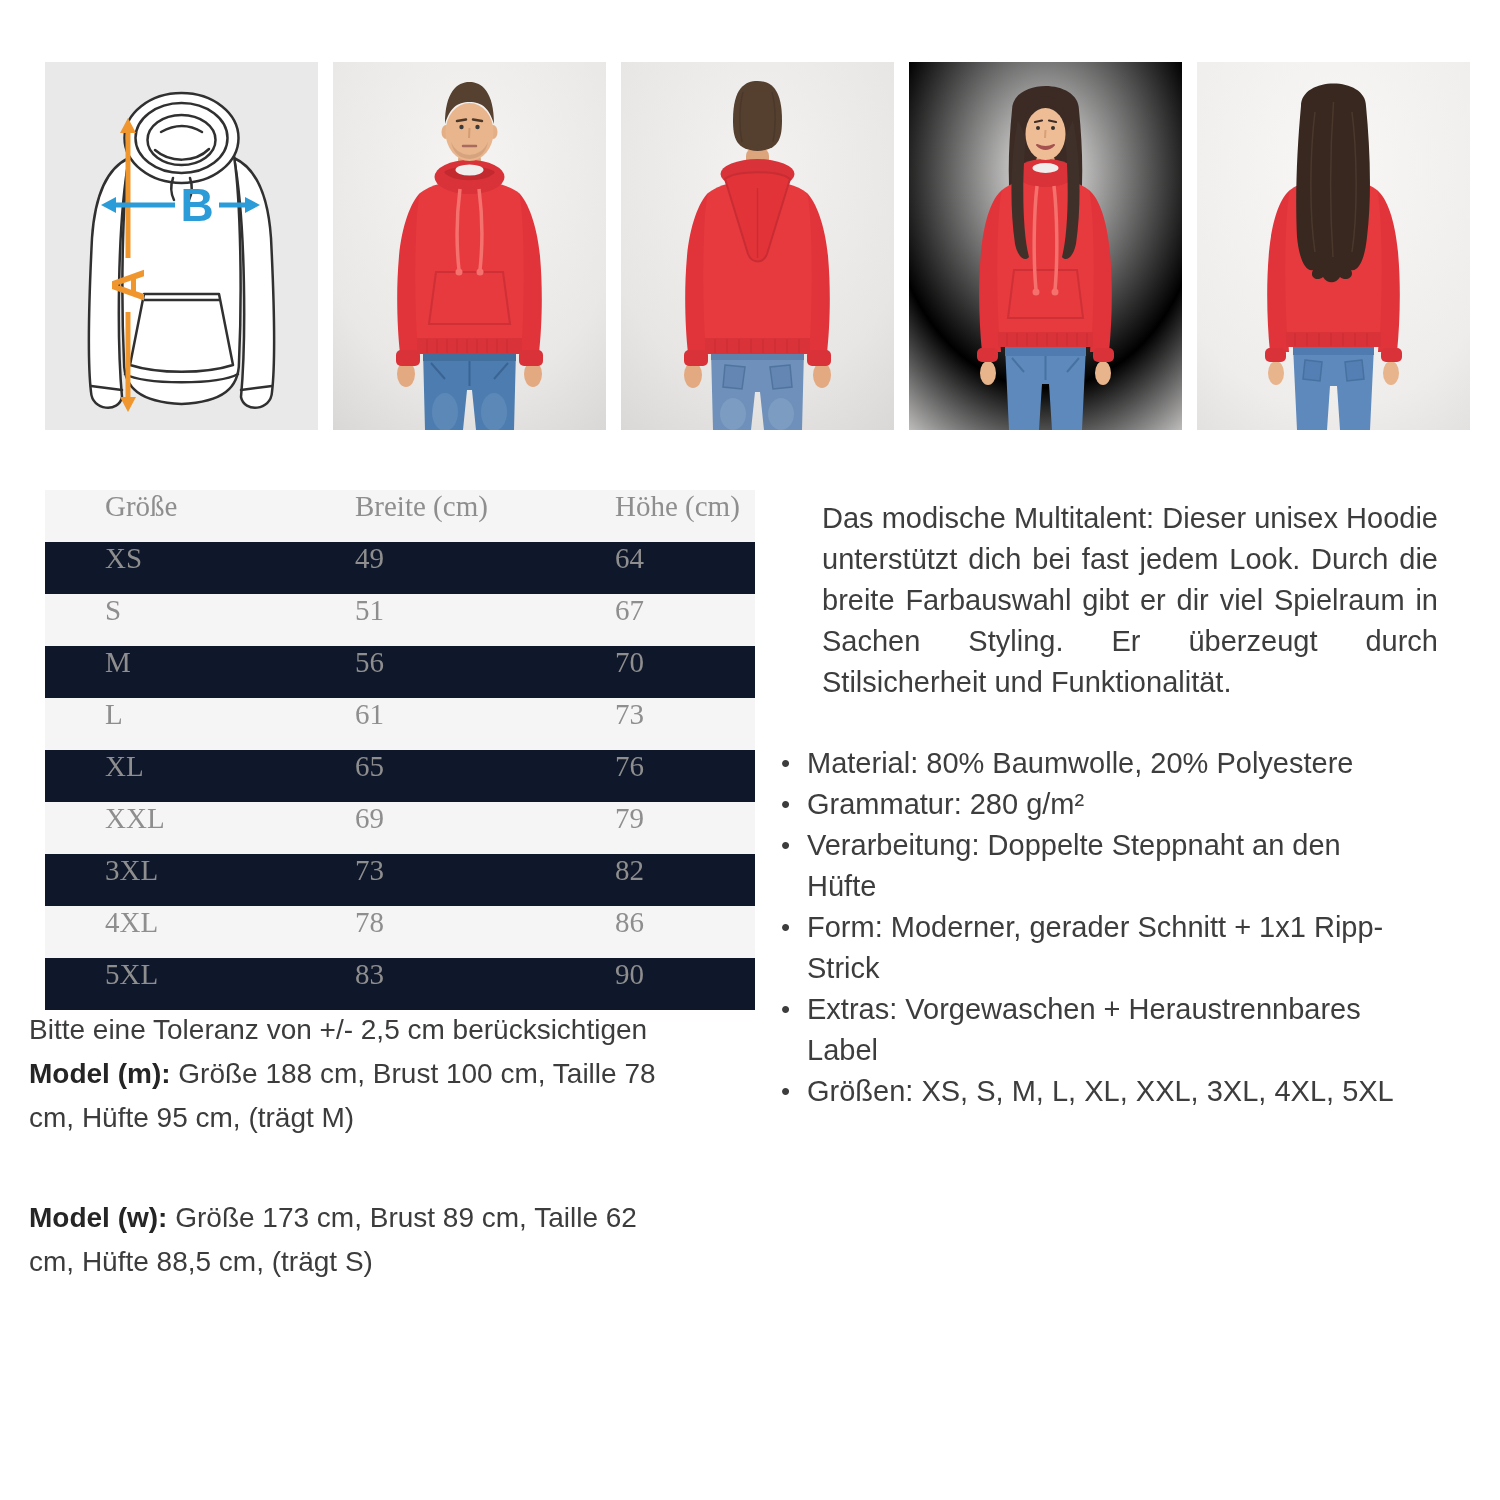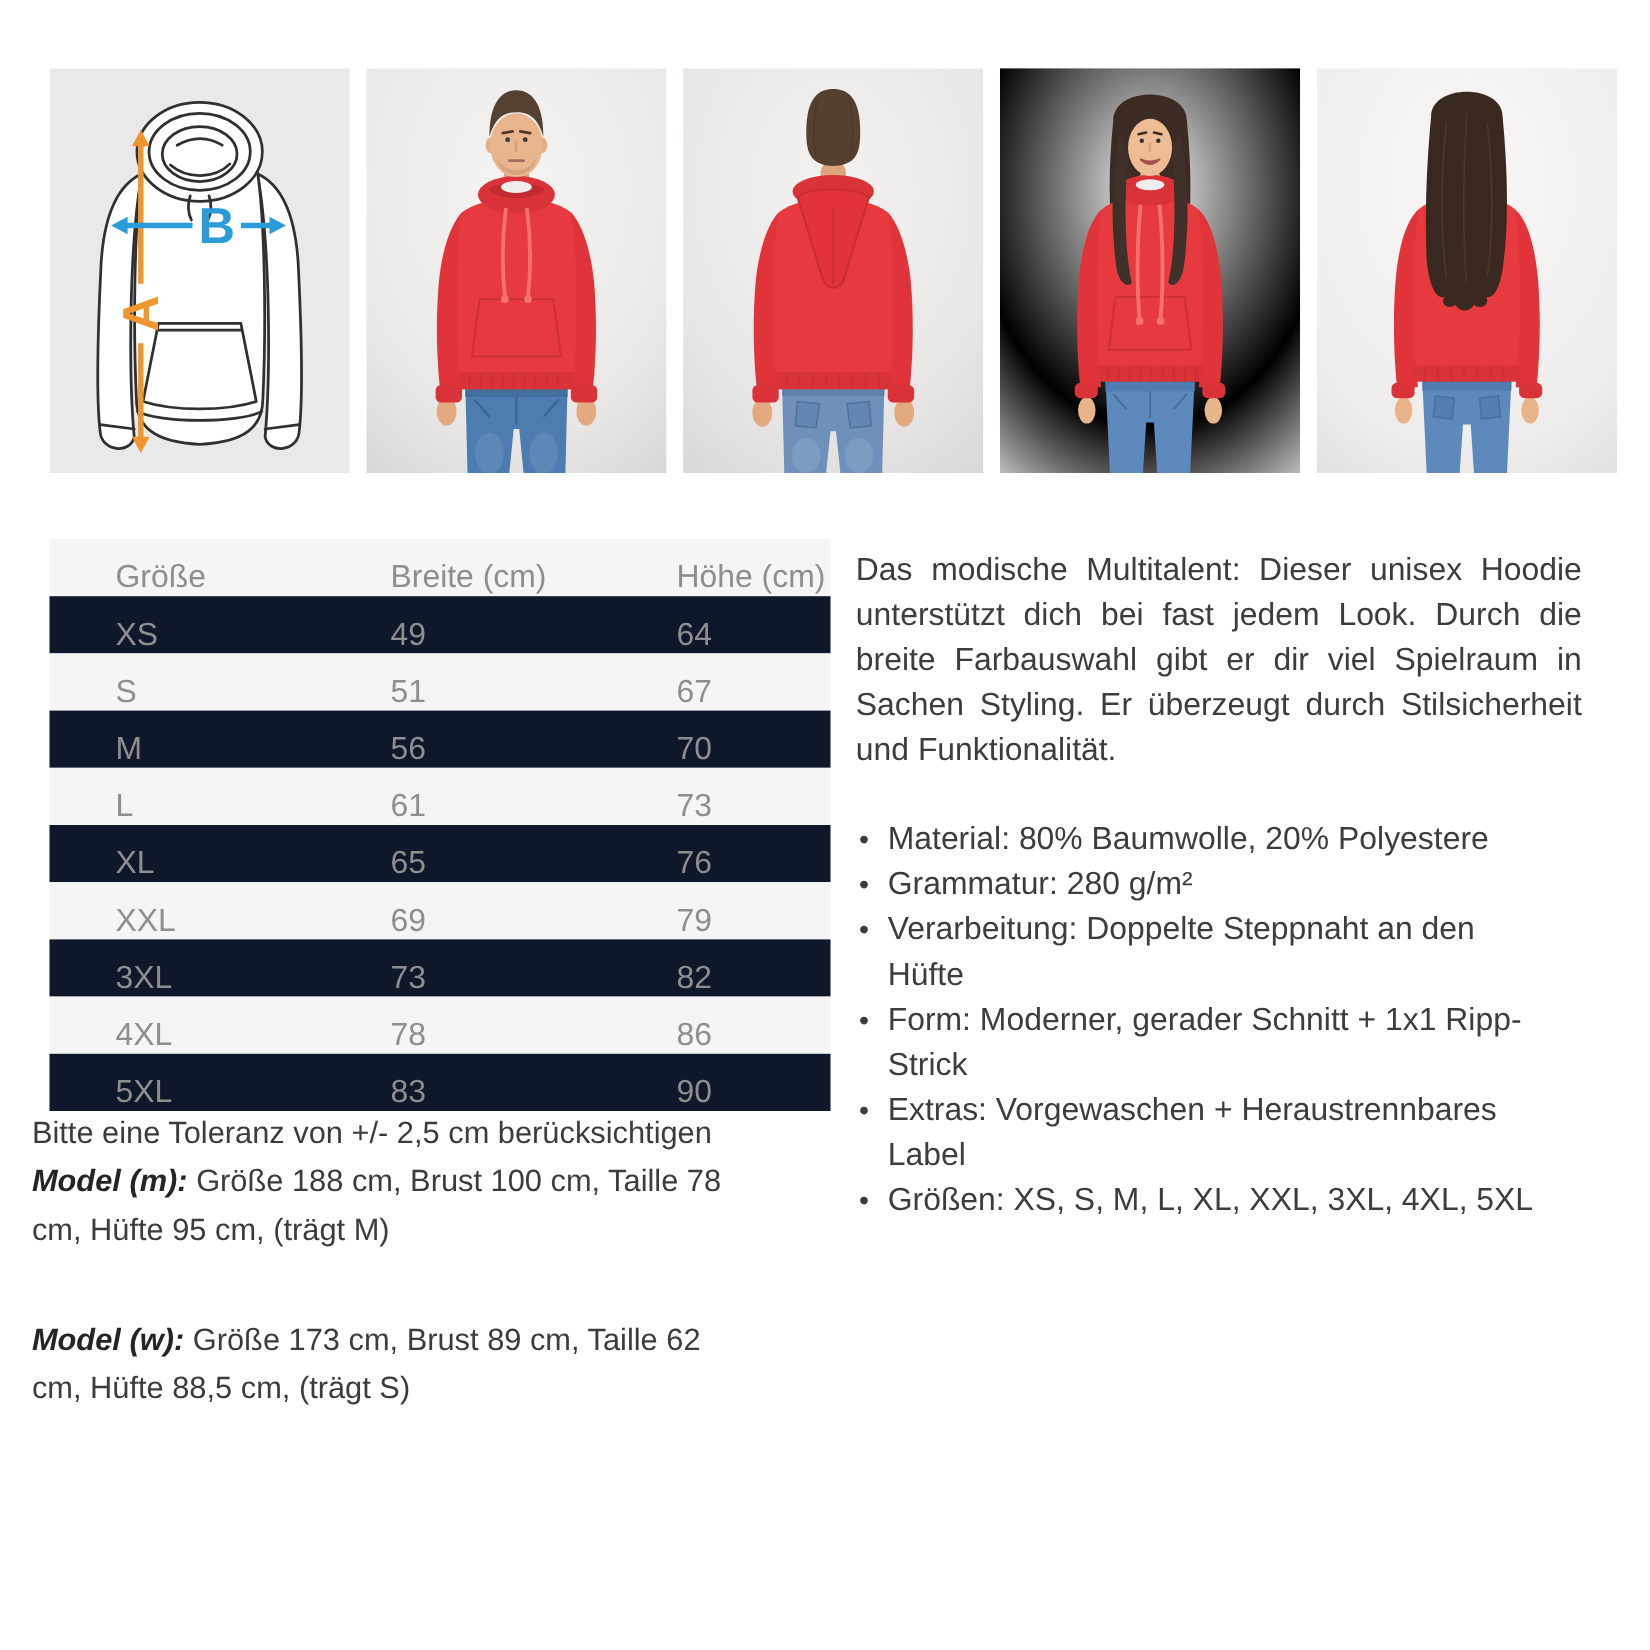--- a/index.html
+++ b/index.html
@@ -6,36 +6,36 @@
   html,body { background:#ffffff; font-family:"Liberation Sans", sans-serif; }
   .page { position:relative; width:1500px; height:1500px; background:#fff; overflow:hidden; }
 
   
   .gallery { position:absolute; left:45px; top:62px; width:1425px; height:368px; display:flex; gap:15px; }
   .thumb { width:273px; height:368px; flex:0 0 auto; }
   .thumb svg { display:block; width:100%; height:100%; }
 
   
   .size-table { position:absolute; left:45px; top:490px; width:710px; font-size:29px; color:#8e8e8e; }
-  .trow { display:flex; height:52px; align-items:flex-end; background:#f5f5f5; }
+  .trow { display:flex; height:52px; align-items:flex-start; background:#f5f5f5;font-family:Liberation Serif, serif; }
   .trow.alt { background:#0f172a; }
   .tcell { padding-left:60px; white-space:nowrap; }
   .tcell.c1 { width:250px; }
   .tcell.c2 { width:260px; }
   .tcell.c3 { flex:1; }
 
   
   .notes { position:absolute; left:29px; top:1008px; width:660px; font-size:28px; line-height:44px; color:#3c3c3c; }
   .notes p { margin:0; }
   .notes .model-w { margin-top:56px; }
-  .notes strong { font-weight:bold; color:#252525;font-style:italic; }
+  .notes strong { font-weight:bold; color:#252525; }
 
   
   .right-col { position:absolute; left:778px; top:498px; width:660px; font-size:29px; line-height:41px; color:#3d3d3d; }
-  .intro { text-align:justify; }
+  .intro { text-align:justify;margin-left:44px; }
   ul.bullets { list-style:none; margin-top:40px; width:639px; }
   ul.bullets li { position:relative; padding-left:29px; }
   ul.bullets li::before { content:"\2022"; position:absolute; left:3px; top:0; font-size:26px; color:#3d3d3d; }
 </style>
 </head>
 <body>
 
 <div class="page">
 
   <div class="gallery">

